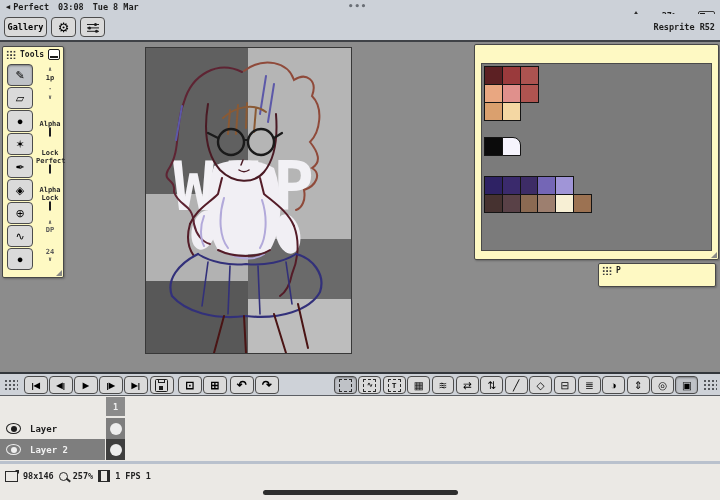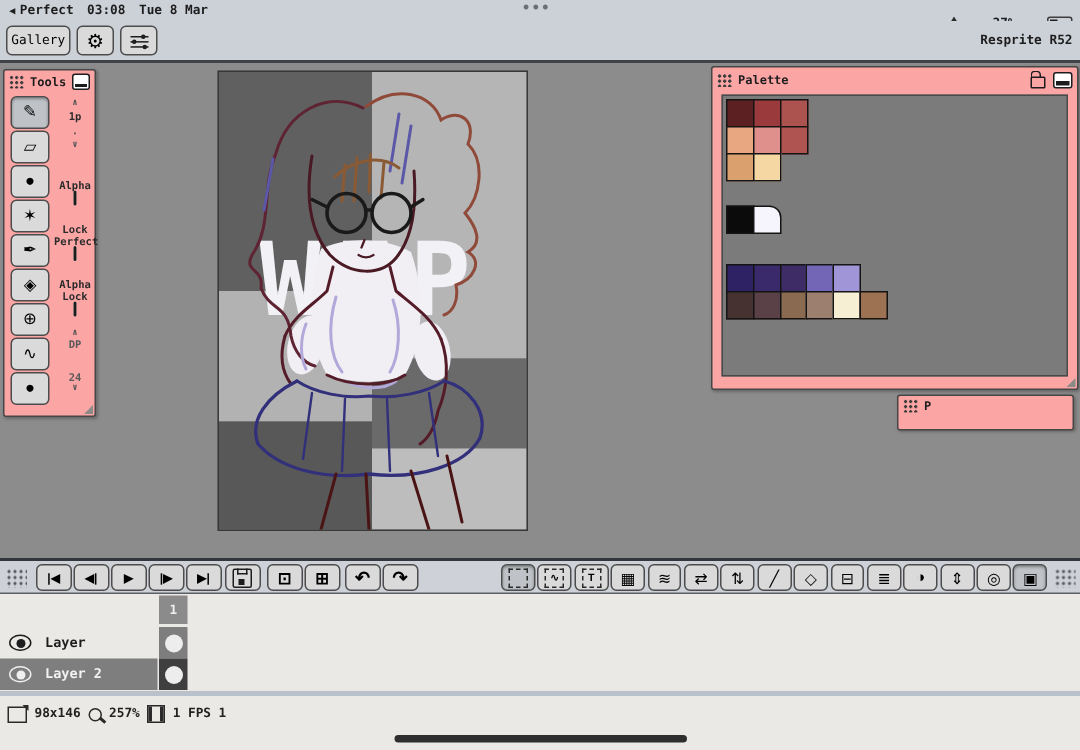--- a/index.html
+++ b/index.html
@@ -37,21 +37,21 @@
   .eye{width:13px;height:9px;border:1.3px solid #1d1d1d;border-radius:50%;position:relative;flex:none}
   .eye::after{content:'';position:absolute;inset:1.5px 3.5px;background:#1d1d1d;border-radius:50%}
   .eye.light,.eye.light::after{border-color:#efefef}
   .eye.light::after{background:#efefef}
   .icon-size{width:11px;height:9px;border:1.3px solid #2a2a2a;position:relative}
   .icon-size::after{content:'';position:absolute;right:-2px;top:-2px;width:0;height:0;border-left:4px solid transparent;border-top:4px solid #2a2a2a}
   .icon-zoomglass{width:7px;height:7px;border:1.5px solid #2a2a2a;border-radius:50%;position:relative}
   .icon-zoomglass::after{content:'';position:absolute;width:4.5px;height:1.6px;background:#2a2a2a;right:-3.5px;bottom:-1px;transform:rotate(40deg)}
   .icon-film{width:10px;height:10px;border:1.3px solid #2a2a2a;position:relative;background:linear-gradient(to right,#2a2a2a 0 2px,transparent 2px calc(100% - 2px),#2a2a2a calc(100% - 2px))}
   
-  .panel{background:#fca5a5;border:1.2px solid #474747;border-radius:2px;box-sizing:border-box;box-shadow:1px 1px 2px rgba(0,0,0,.25)}
+  .panel{background:#fef9c3;border:1.2px solid #474747;border-radius:2px;box-sizing:border-box;box-shadow:1px 1px 2px rgba(0,0,0,.25)}
   .panel-head{display:flex;align-items:center;gap:4px;padding:2px 3px;font-size:8px;font-weight:bold}
   .tools-panel{left:2px;top:46px;width:62px;height:232px}
   .toolbtn{position:absolute;left:4px;width:26px;height:22px;font-size:11px;line-height:1}
   .tcol{position:absolute;left:33px;width:28px;text-align:center;font-size:7px;font-weight:bold;color:#2a2a2a}
   .caret{color:#555;font-size:6px;line-height:1}
   .chk{width:13px;height:13px;margin:2px auto 0;background:#fdfdfd;border:1.6px solid #1d1d1d;border-radius:2.5px;
        background-image:linear-gradient(to top right,transparent 44%,#1d1d1d 44% 56%,transparent 56%)}
   .dither{width:16px;height:12px;margin:1px auto;background:repeating-linear-gradient(45deg,#8f8f8f 0 1.5px,#d2d2d2 1.5px 3px)}
   .rs-handle{position:absolute;right:1px;bottom:1px;width:0;height:0;border-bottom:6px solid #8a8a86;border-left:6px solid transparent}
   
@@ -112,21 +112,21 @@
     </div>
     <div class="sb-dots">•••</div>
     <div class="sb-right">
       <span class="wifi"></span>
       <span>37%</span>
       <span class="battery"></span>
     </div>
   </div>
 
   <div class="topbar">
-    <button class="btn abs" style="left:4px;top:3px;width:43px;height:20px;font-size:8.5px;font-weight:normal;font-family:inherit">Gallery</button>
+    <button class="btn abs" style="left:4px;top:3px;width:43px;height:20px;font-size:8.5px;font-weight:bold;font-family:inherit">Gallery</button>
     <button class="btn abs" style="left:51px;top:3px;width:25px;height:20px;font-size:13px">
         <span>⚙</span>
       </button>
     <button class="btn abs" style="left:80px;top:3px;width:25px;height:20px">
         <span class="icon-sliders"></span>
       </button>
     <div class="brand">Resprite R52</div>
   </div>
 
   <div class="panel abs tools-panel">
@@ -224,28 +224,20 @@
         <path d="M52,206 C32,216 20,232 26,248 C40,264 68,272 100,268 C134,272 164,262 174,244 C180,226 166,210 150,206" stroke="#32307a" stroke-width="2.2"></path>
         <path d="M52,206 C64,214 84,218 100,216 C118,218 138,214 150,206" stroke="#32307a" stroke-width="2"></path>
         <path d="M62,214 L56,258 M84,218 L82,266 M112,218 L114,266 M140,214 L146,256" stroke="#32307a" stroke-width="1.6"></path>
 
         <path d="M78,268 L68,305 M98,268 L100,305 M128,266 L140,305 M152,256 L162,300" stroke="#4a1414" stroke-width="2"></path>
       </g>
     </svg>
   </div>
 
   <div class="panel abs palette-panel">
-    <div class="panel-head">
-      <span class="panel-dots"></span>
-      <span>Palette</span>
-      <span style="margin-left:auto;display:flex;gap:5px;align-items:center">
-        <span class="icon-lock"></span>
-        <span class="icon-panelbox"></span>
-      </span>
-    </div>
     <div class="palette-body">
       <div class="swrow" style="left:2px;top:2px">
           <div class="swatch" style="background: rgb(92, 32, 35);"></div>
           <div class="swatch" style="background: rgb(154, 58, 60);"></div>
           <div class="swatch" style="background: rgb(172, 83, 80);"></div>
         </div>
       <div class="swrow" style="left:2px;top:20px">
           <div class="swatch" style="background: rgb(233, 167, 129);"></div>
           <div class="swatch" style="background: rgb(224, 144, 140);"></div>
           <div class="swatch" style="background: rgb(175, 84, 80);"></div>

